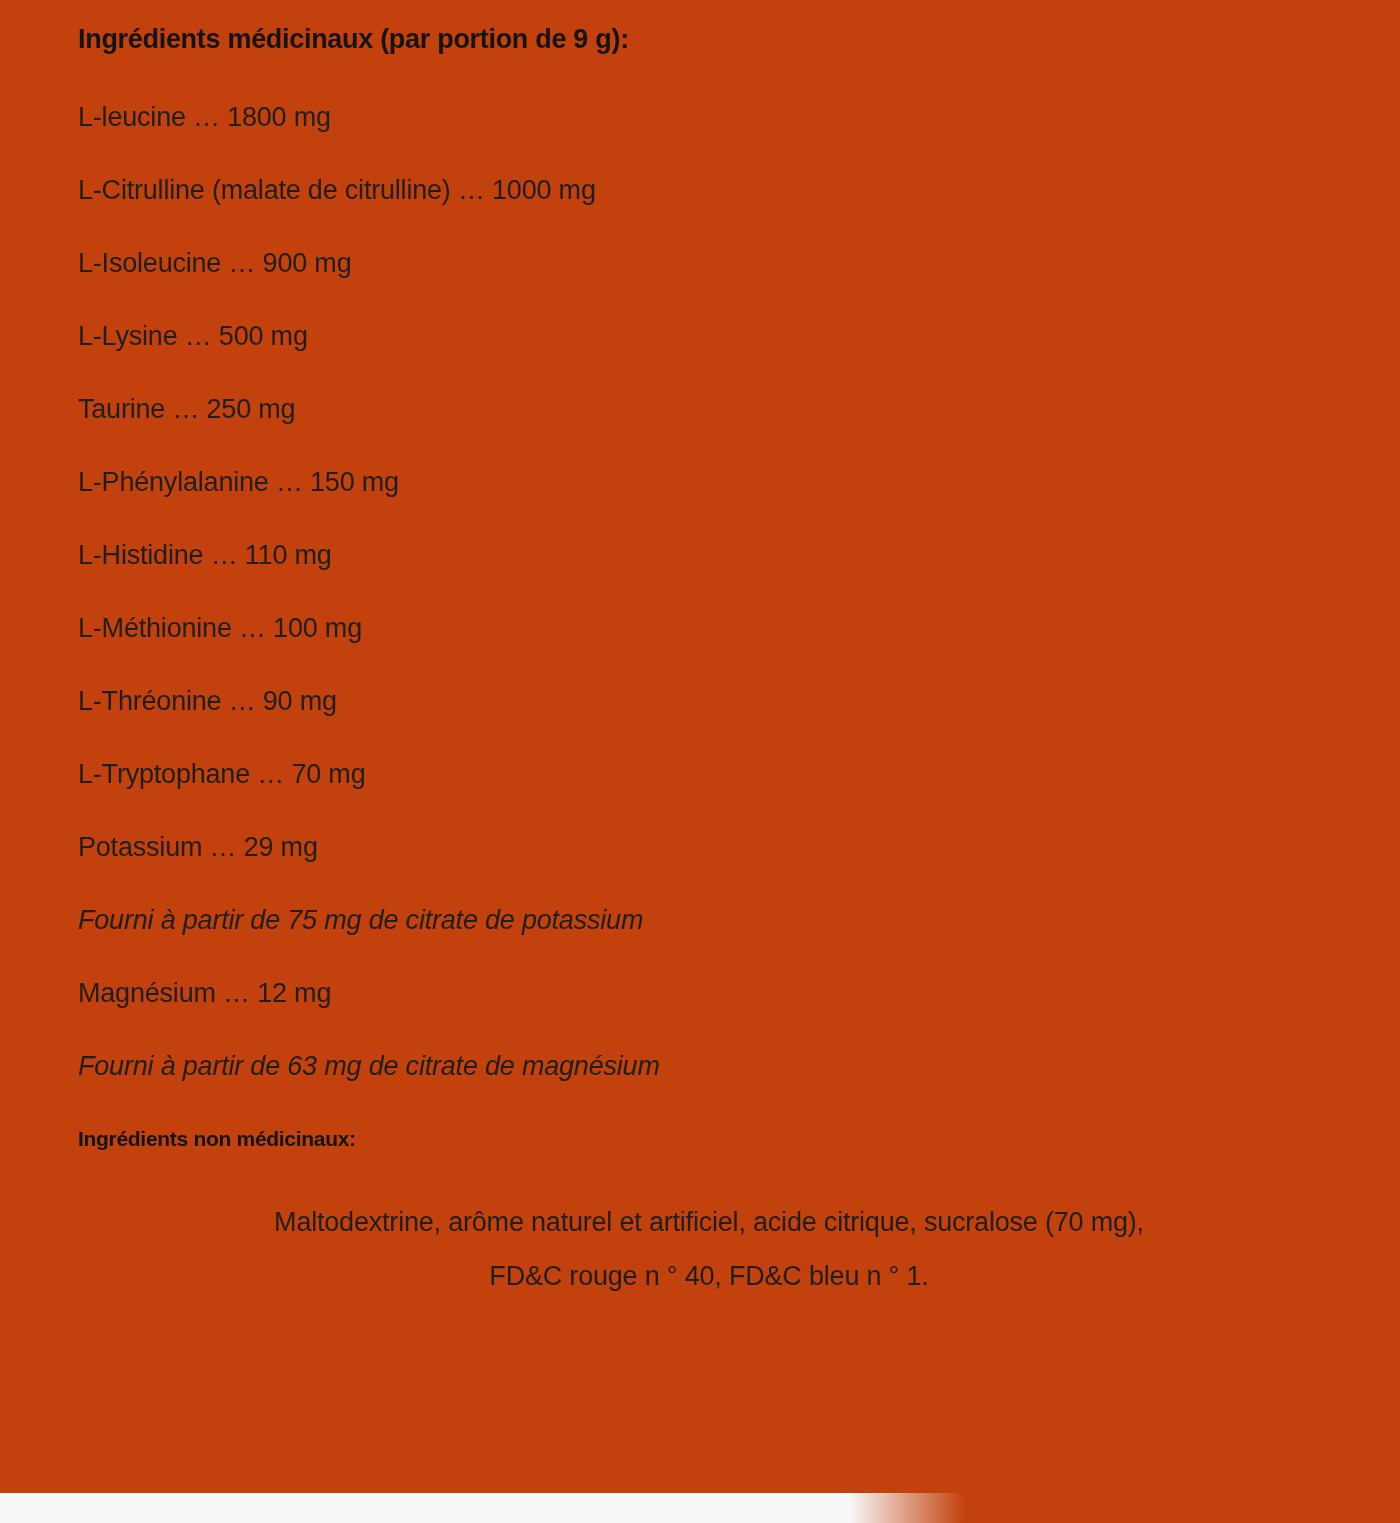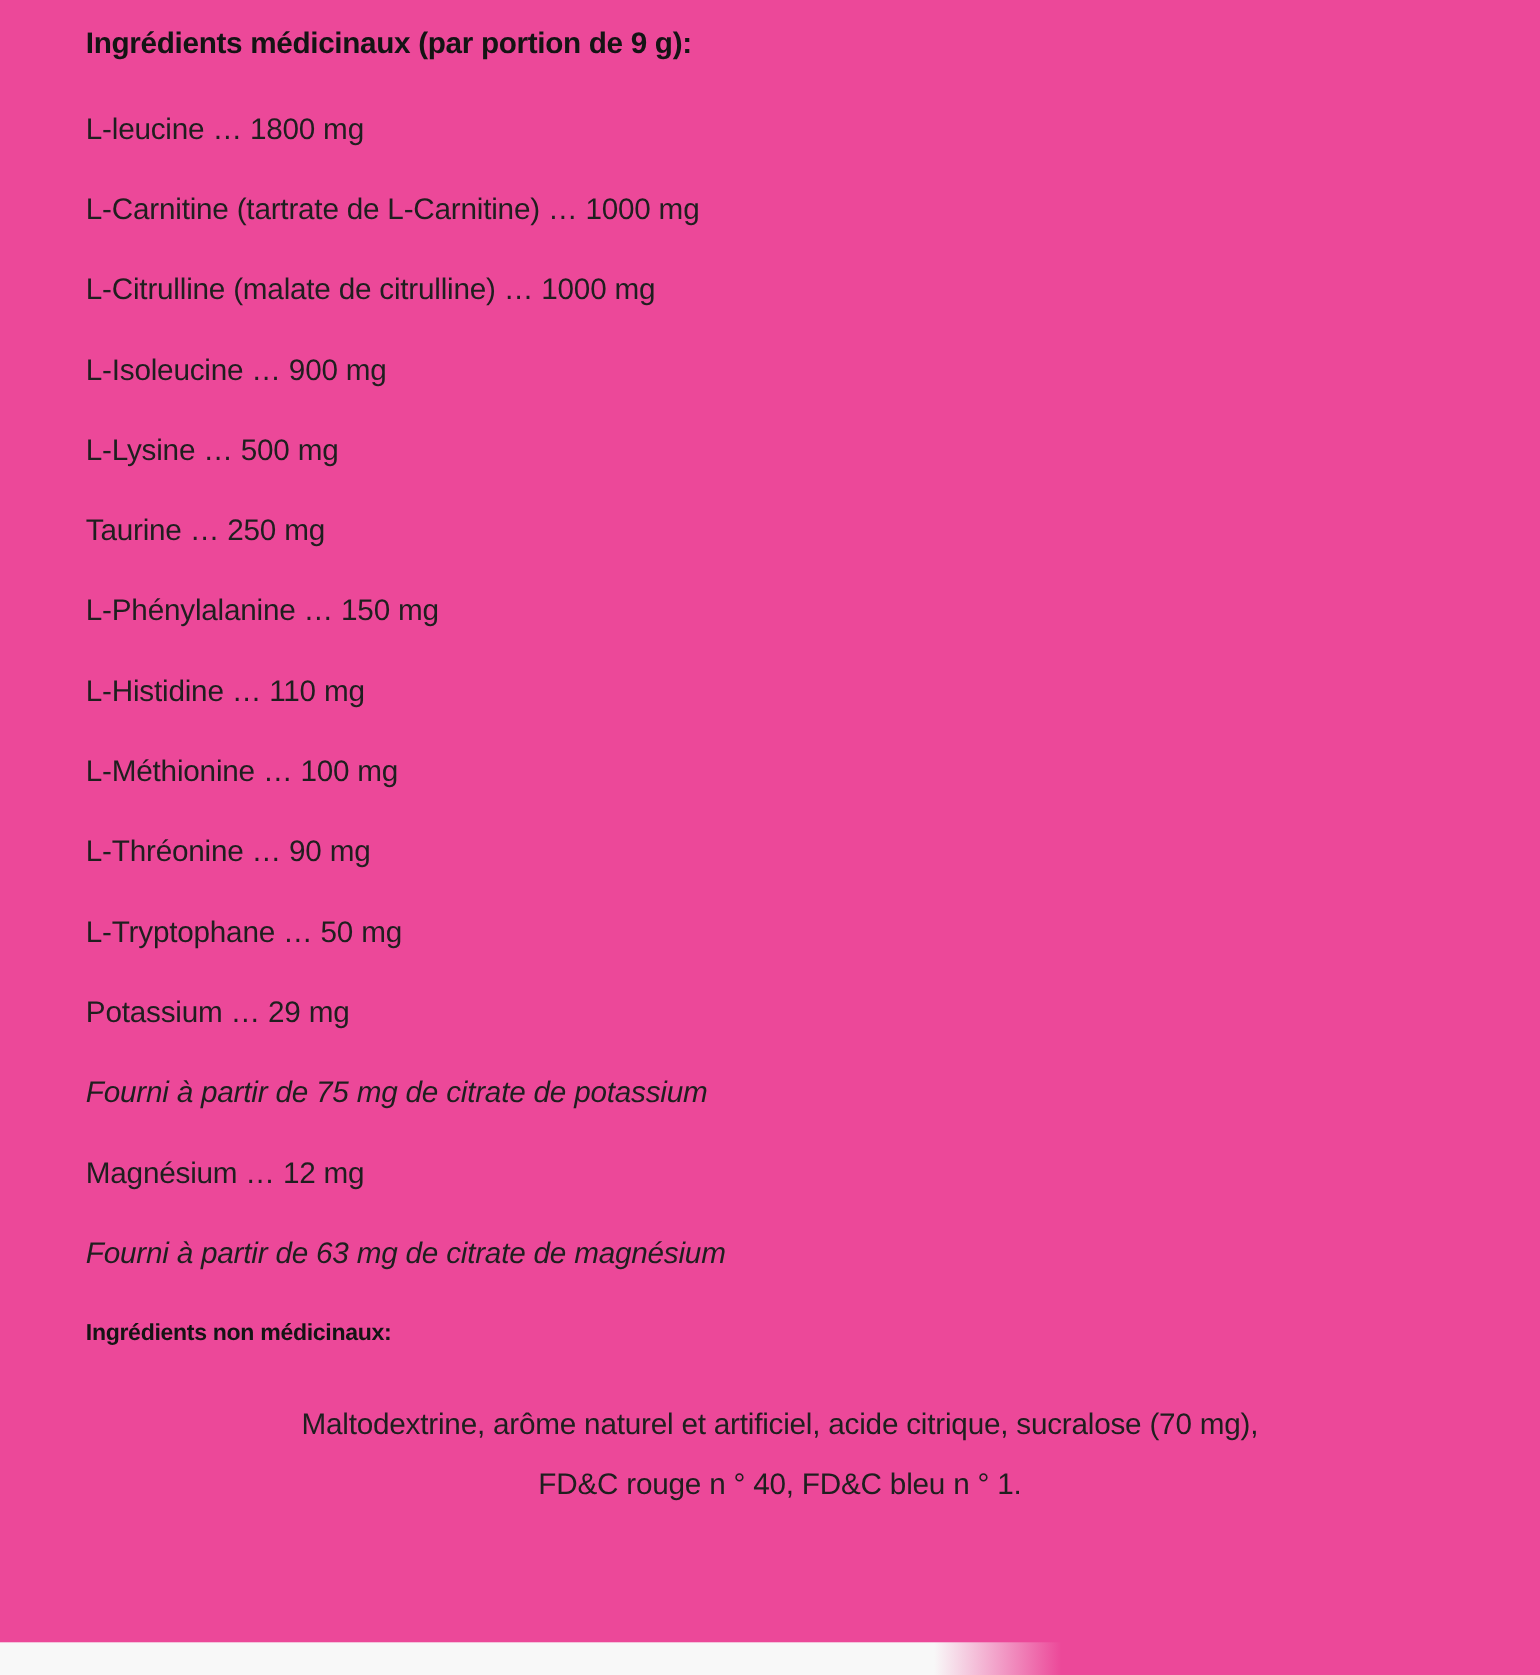--- a/index.html
+++ b/index.html
@@ -4,21 +4,21 @@
 <style>
   html, body {
     margin: 0;
     padding: 0;
     background: #ffffff;
   }
   .page {
     position: relative;
     width: 1400px;
     height: 1523px;
-    background: #ec4899;
+    background: #c2410c;
     overflow: hidden;
     font-family: "Liberation Sans", "DejaVu Sans", sans-serif;
     color: #1f1f1f;
   }
   .content {
     padding: 22px 60px 0 78px;
   }
   .heading {
     font-size: 27px;
     line-height: 34px;
@@ -68,40 +68,39 @@
 </head>
 <body>
 
 <div class="page">
   <div class="content">
 
     <p class="heading">Ingrédients médicinaux (par portion de 9 g):</p>
 
     <p class="line">L-leucine … 1800 mg</p>
 
-    <p class="line">L-Carnitine (tartrate de L-Carnitine) … 1000 mg</p>
 
     <p class="line">L-Citrulline (malate de citrulline) … 1000 mg</p>
 
 
     <p class="line">L-Isoleucine … 900 mg</p>
 
     <p class="line">L-Lysine … 500 mg</p>
 
     <p class="line">Taurine … 250 mg</p>
 
     <p class="line">L-Phénylalanine … 150 mg</p>
 
     <p class="line">L-Histidine … 110 mg</p>
 
     <p class="line">L-Méthionine … 100 mg</p>
 
     <p class="line">L-Thréonine … 90 mg</p>
 
-    <p class="line">L-Tryptophane … 50 mg</p>
+    <p class="line">L-Tryptophane … 70 mg</p>
 
     <p class="line">Potassium … 29 mg</p>
 
     <p class="line italic">Fourni à partir de 75 mg de citrate de potassium</p>
 
     <p class="line">Magnésium … 12 mg</p>
 
     <p class="line italic">Fourni à partir de 63 mg de citrate de magnésium</p>
 
     <p class="heading2">Ingrédients non médicinaux:</p>

